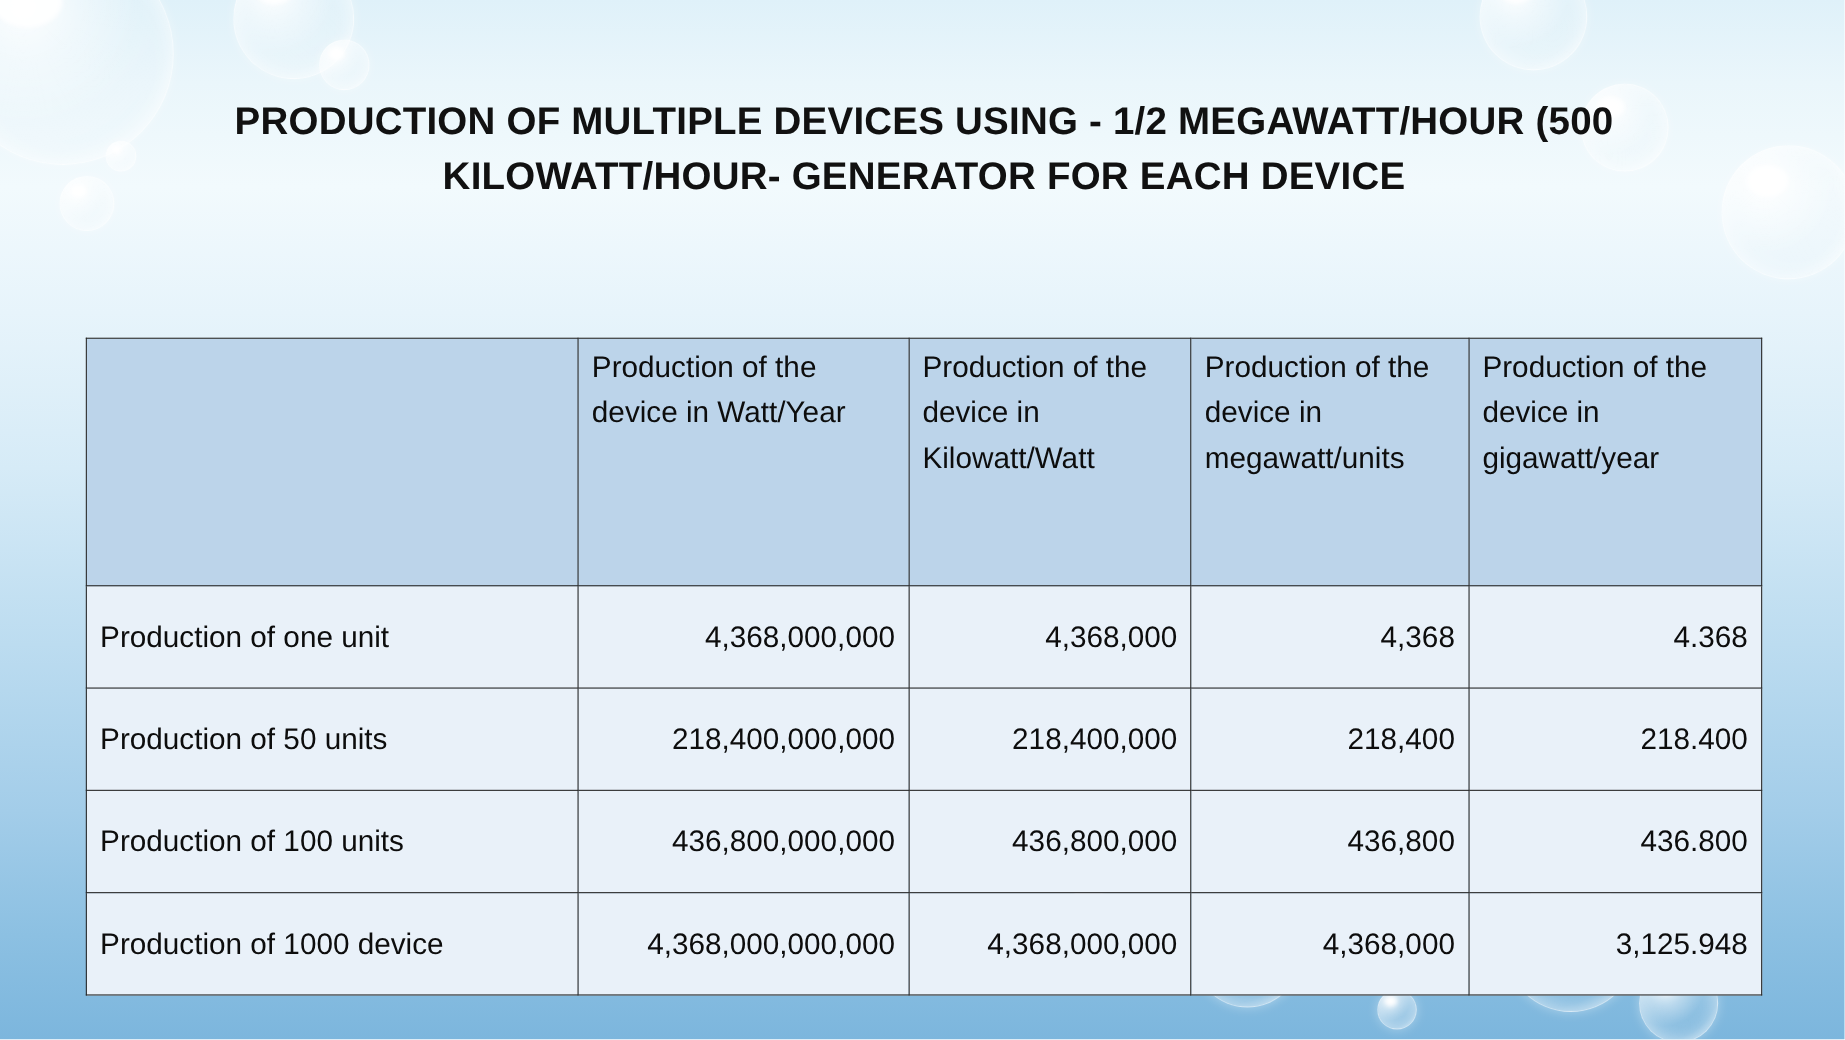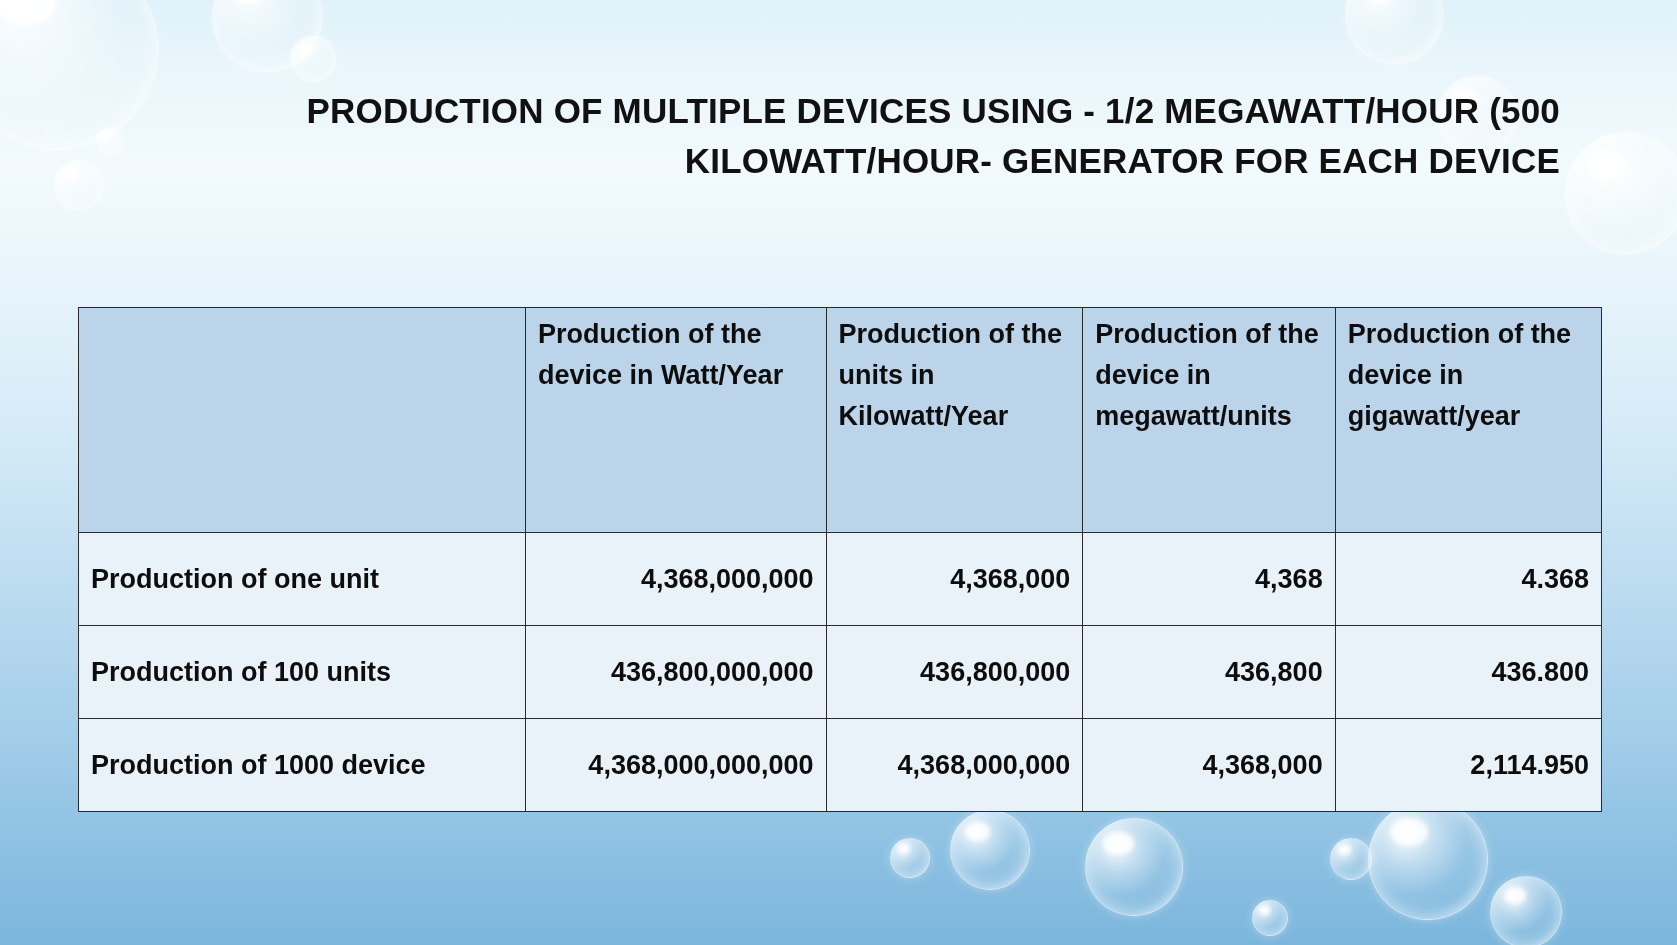--- a/index.html
+++ b/index.html
@@ -73,21 +73,21 @@
   .b13{ left: 1368px; top: 800px;  width: 118px; height: 118px; }
   .b14{ left: 1490px; top: 876px;  width: 70px;  height: 70px;  }
   .b15{ left: 1252px; top: 900px;  width: 34px;  height: 34px;  }
 
   
   .title {
     position: absolute;
     left: 120px;
     top: 86px;
     width: 1440px;
-    text-align: right;
+    text-align: center;
     font-size: 35px;
     font-weight: bold;
     line-height: 1.42;
     color: #111111;
     letter-spacing: 0.2px;
   }
 
   
   .table-wrap {
     position: absolute;
@@ -98,21 +98,21 @@
   table.data {
     width: 100%;
     border-collapse: collapse;
     table-layout: fixed;
   }
   table.data td,
   table.data th {
     border: 1px solid #2a2a2a;
     padding: 6px 12px;
     font-size: 27px;
-    font-weight: bold;
+    font-weight: normal;
     color: #0d0d0d;
     vertical-align: top;
   }
   table.data thead td {
     background: #bcd4ea;
     height: 212px;
     line-height: 1.52;
     text-align: left;
   }
   table.data thead td.corner {
@@ -165,44 +165,51 @@
         <col class="c0">
           <col class="c1">
           <col class="c2">
           <col class="c3">
           <col class="c4">
       </colgroup>
       <thead>
         <tr>
           <td class="corner"></td>
           <td>Production of the device in Watt/Year</td>
-          <td>Production of the units in Kilowatt/Year</td>
+          <td>Production of the device in Kilowatt/Watt</td>
           <td>Production of the device in megawatt/units</td>
           <td>Production of the device in gigawatt/year</td>
         </tr>
       </thead>
       <tbody>
         <tr>
           <td class="label">Production of one unit</td>
           <td class="num">4,368,000,000</td>
           <td class="num">4,368,000</td>
           <td class="num">4,368</td>
           <td class="num">4.368</td>
         </tr>
         <tr>
+          <td class="label">Production of 50 units</td>
+          <td class="num">218,400,000,000</td>
+          <td class="num">218,400,000</td>
+          <td class="num">218,400</td>
+          <td class="num">218.400</td>
+        </tr>
+        <tr>
           <td class="label">Production of 100 units</td>
           <td class="num">436,800,000,000</td>
           <td class="num">436,800,000</td>
           <td class="num">436,800</td>
           <td class="num">436.800</td>
         </tr>
         <tr>
           <td class="label">Production of 1000 device</td>
           <td class="num">4,368,000,000,000</td>
           <td class="num">4,368,000,000</td>
           <td class="num">4,368,000</td>
-          <td class="num">2,114.950</td>
+          <td class="num">3,125.948</td>
         </tr>
       </tbody>
     </table>
   </div>
 
 </div>
 
 </body></html>

